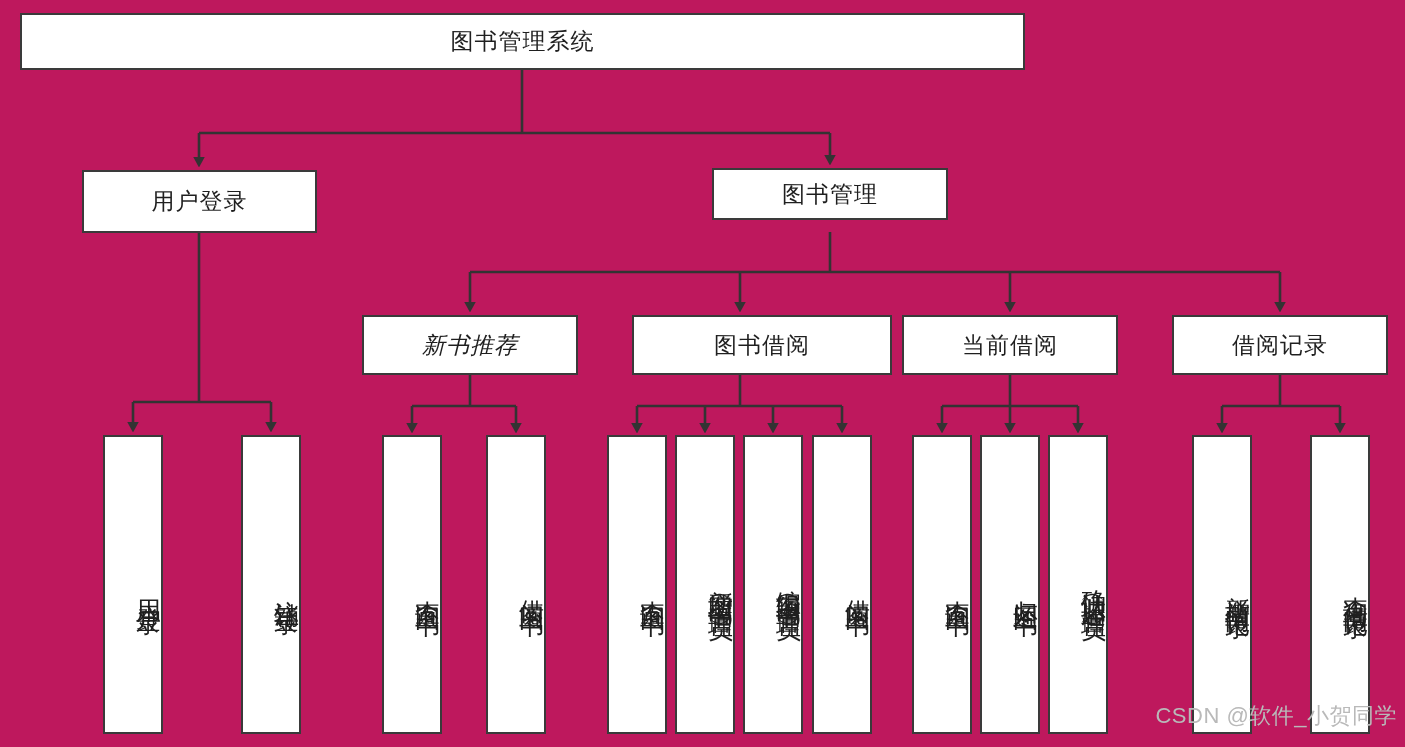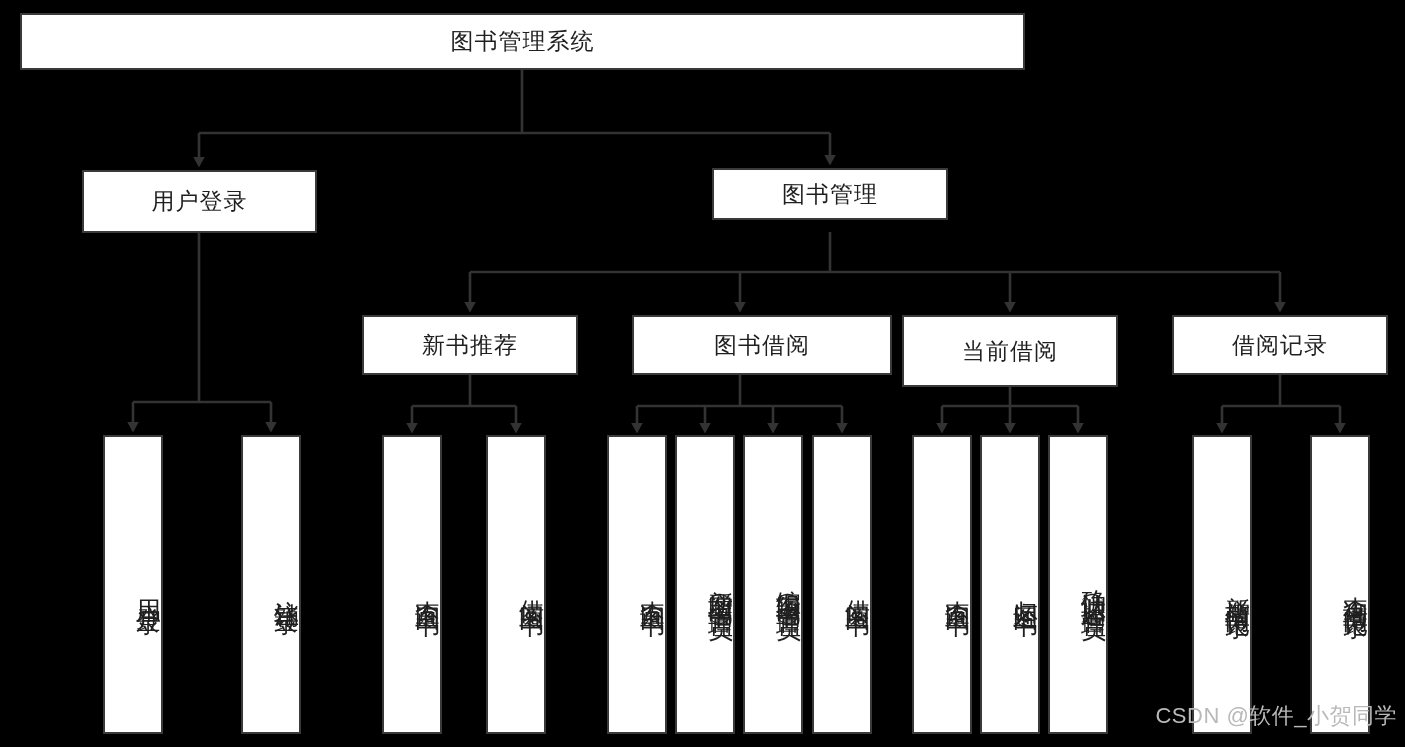--- a/index.html
+++ b/index.html
@@ -8,21 +8,21 @@
     background: #ffffff;
   }
   body {
     font-family: "Liberation Sans", "DejaVu Sans", sans-serif;
     color: #1a1a1a;
   }
   #canvas {
     position: relative;
     width: 1405px;
     height: 747px;
-    background: #000000;
+    background: #be185d;
     overflow: hidden;
   }
   svg#edges {
     position: absolute;
     left: 0;
     top: 0;
     width: 1405px;
     height: 747px;
     pointer-events: none;
   }
@@ -126,27 +126,27 @@
     <span>图书管理系统</span>
   </div>
 
   <div class="node horiz" style="left:82px; top:170px; width:235px; height:63px;">
     <span>用户登录</span>
   </div>
   <div class="node horiz" style="left:712px; top:168px; width:236px; height:52px;">
     <span>图书管理</span>
   </div>
 
-  <div class="node horiz" style="left:362px; top:315px; width:216px; height:60px;">
+  <div class="node horiz" style="left:362px; top:315px; width:216px; height:60px;font-style:italic;">
     <span>新书推荐</span>
   </div>
   <div class="node horiz" style="left:632px; top:315px; width:260px; height:60px;">
     <span>图书借阅</span>
   </div>
-  <div class="node horiz" style="left:902px; top:315px; width:216px; height:72px;">
+  <div class="node horiz" style="left:902px; top:315px; width:216px; height:60px;">
     <span>当前借阅</span>
   </div>
   <div class="node horiz" style="left:1172px; top:315px; width:216px; height:60px;font-family:Liberation Serif, serif;">
     <span>借阅记录</span>
   </div>
 
   <div class="node vert" style="left:103px; top:435px; width:60px; height:299px;">
     <span class="vtext">用户登录</span>
   </div>
   <div class="node vert" style="left:241px; top:435px; width:60px; height:299px;">

